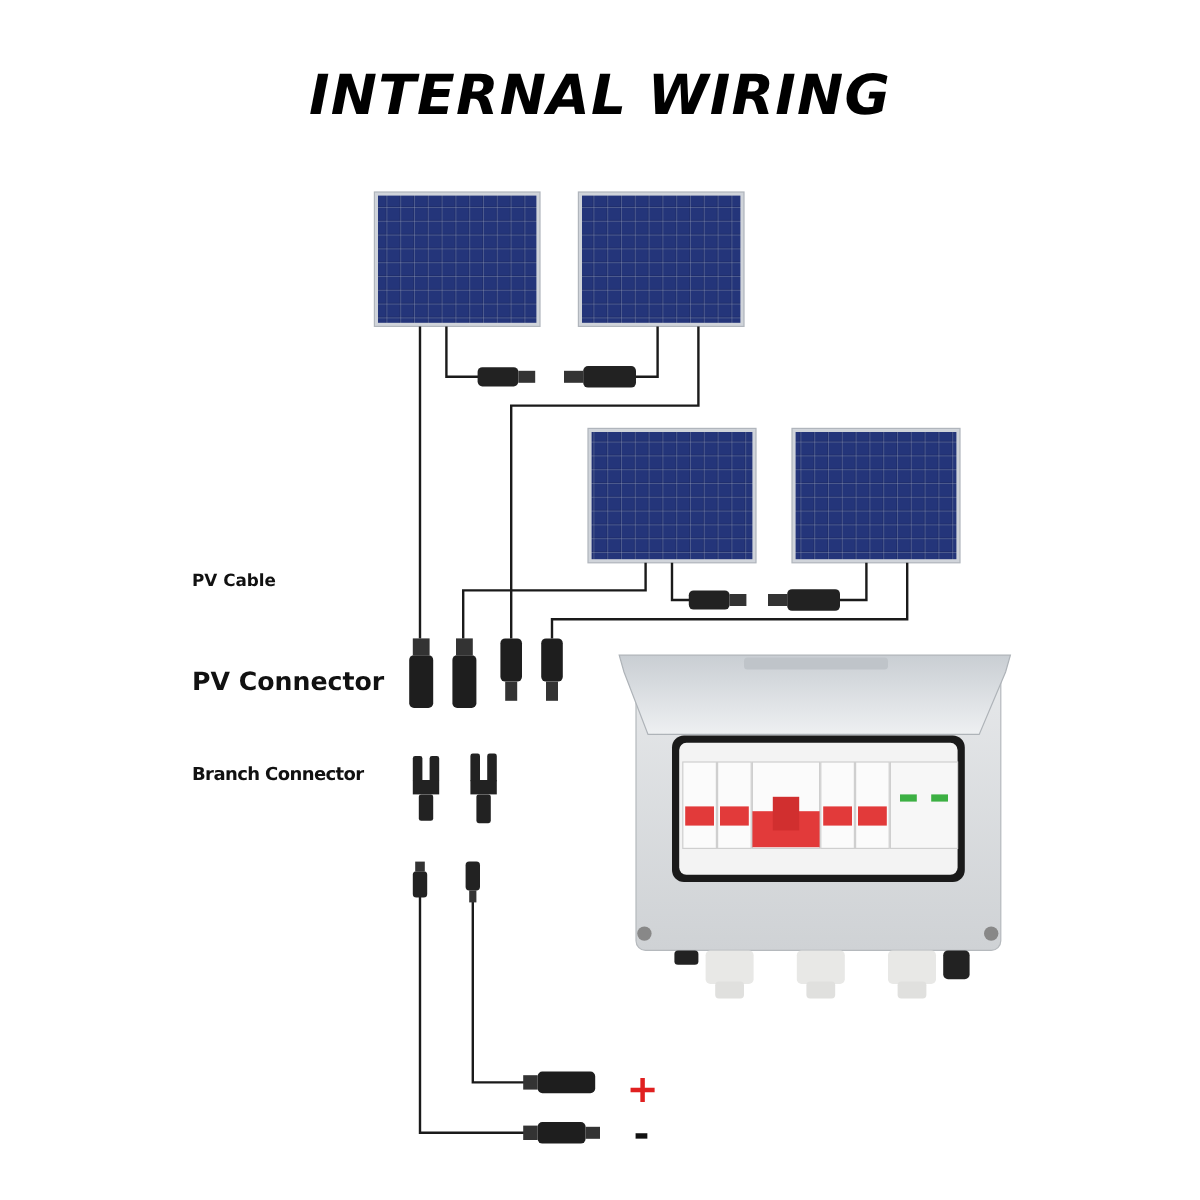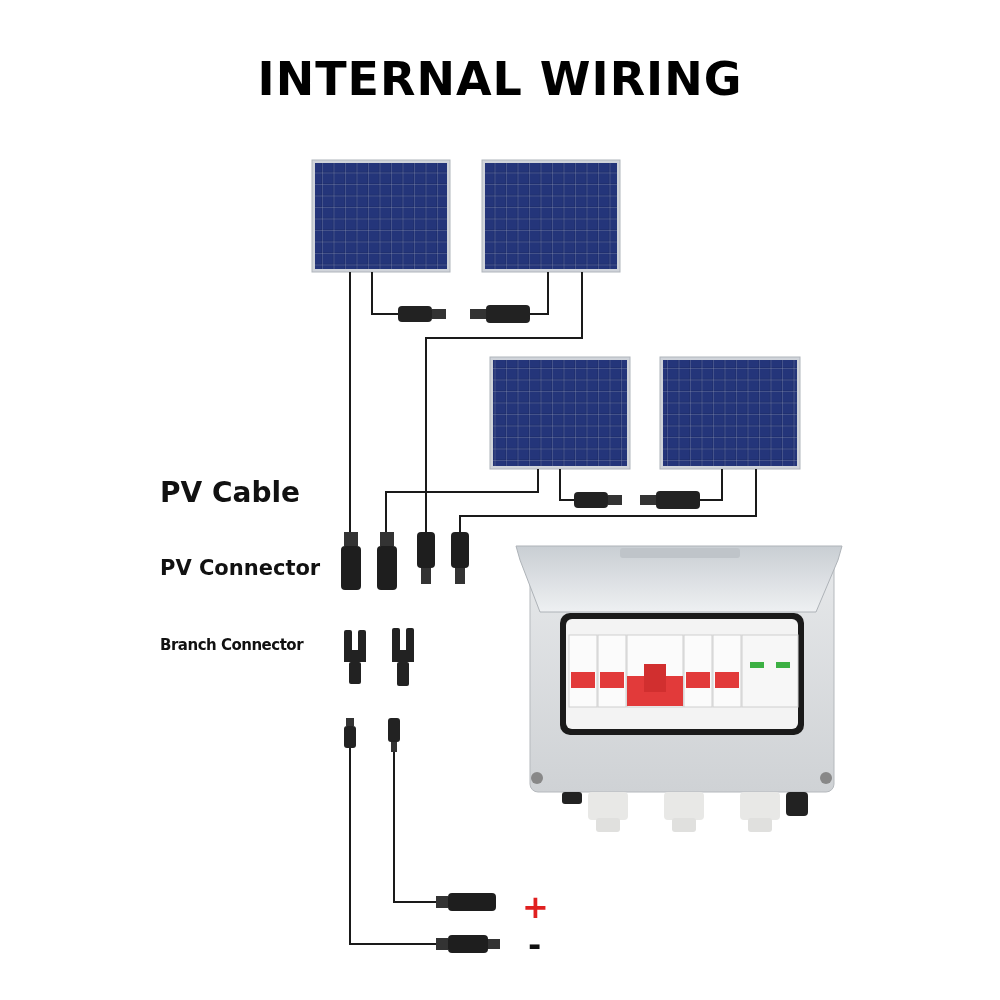--- a/index.html
+++ b/index.html
@@ -1,19 +1,19 @@
 <!DOCTYPE html>
 <html><head>
 <meta charset="utf-8">
 <style>
   html,body{margin:0;padding:0;background:#ffffff;}
   body{width:1000px;height:1000px;position:relative;overflow:hidden;font-family:"DejaVu Sans","Liberation Sans",sans-serif;}
-  .title{position:absolute;left:0;top:52px;width:1000px;text-align:center;font-size:46px;font-weight:900;letter-spacing:1px;color:#000;font-family:"DejaVu Sans",sans-serif;}
+  .title{position:absolute;left:0;top:52px;width:1000px;text-align:center;font-size:46px;font-weight:900;letter-spacing:1px;color:#000;font-family:"DejaVu Sans",sans-serif;font-style:italic;}
   .label{position:absolute;font-weight:bold;color:#111;font-family:"DejaVu Sans",sans-serif;}
-  .lbl-cable{left:160px;top:476px;font-size:28px;}
+  .lbl-cable{left:160px;top:476px;font-size:14px;}
   .lbl-conn{left:160px;top:556px;font-size:21px;}
   .lbl-branch{left:160px;top:636px;font-size:15px;letter-spacing:-0.5px;}
   .sign{position:absolute;font-weight:900;font-family:"DejaVu Sans",sans-serif;}
   .plus{left:522px;top:888px;font-size:32px;color:#e02020;}
   .minus{left:528px;top:926px;font-size:32px;color:#111;}
   svg.diagram{position:absolute;left:0;top:0;}
 </style>
 </head>
 <body>
 

